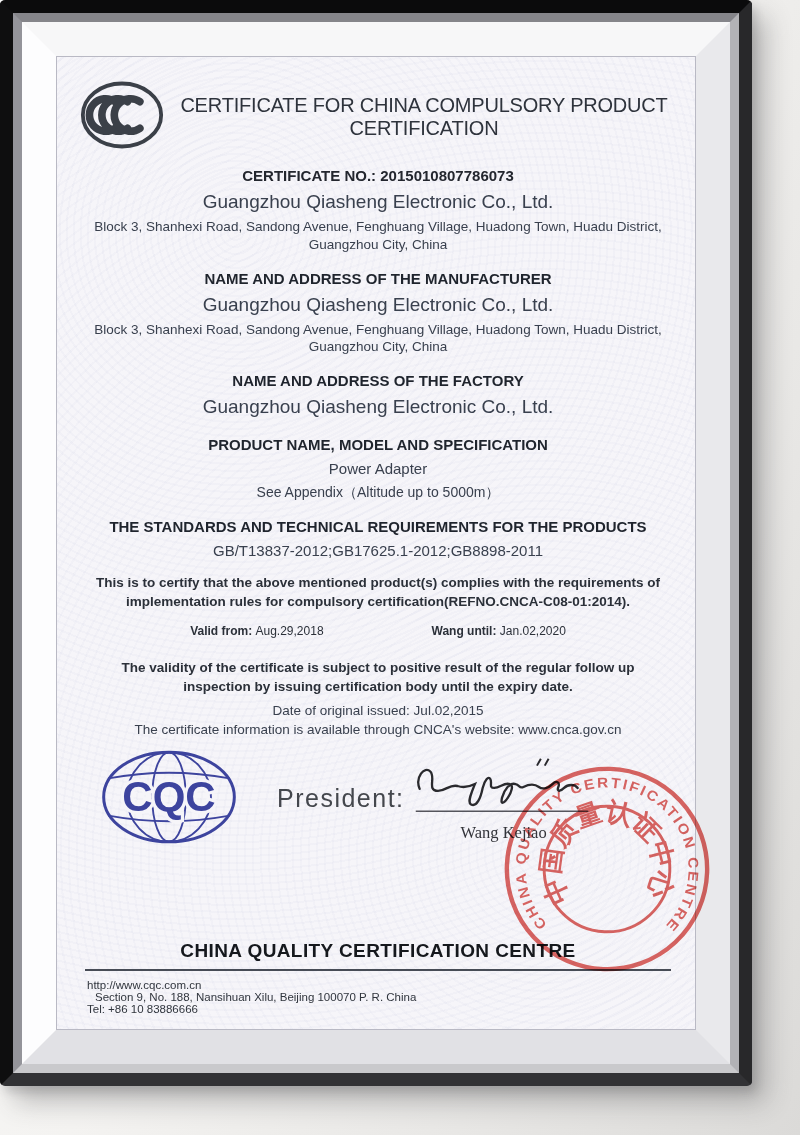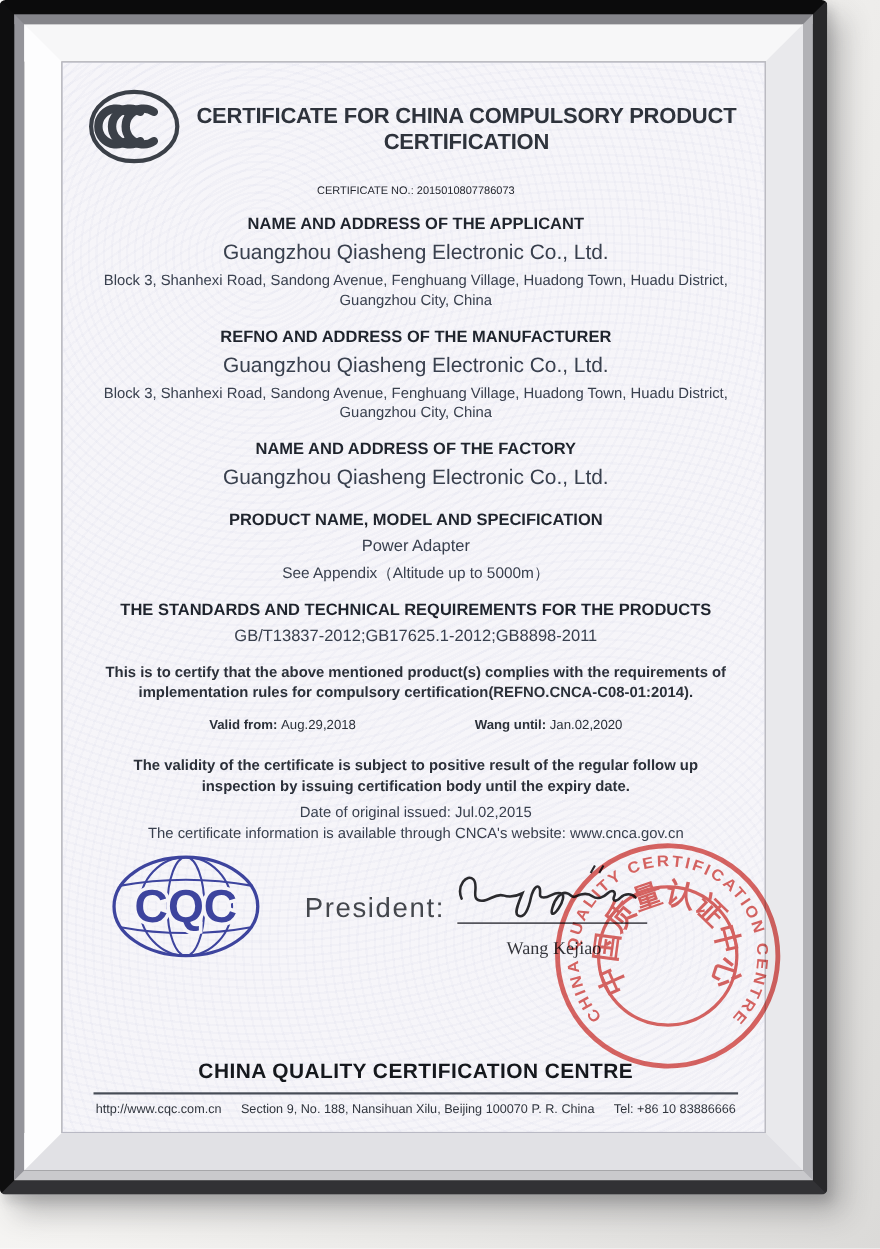--- a/index.html
+++ b/index.html
@@ -32,23 +32,23 @@
   }
   .content{
     position:relative;height:100%;box-sizing:border-box;
     display:flex;flex-direction:column;text-align:center;
     padding:18px 12px 12px 16px;color:#39404e;
   }
   .header{display:flex;align-items:center;margin:4px 4px 0 6px;text-align:left;}
   .ccc-logo{flex:0 0 auto;}
   .doc-title{
     flex:1;text-align:center;font-size:20px;letter-spacing:-.2px;color:#2e333c;
-    font-weight:700;padding:0 2px 0 6px;
+    font-weight:400;padding:0 2px 0 6px;
   }
-  .certno{margin-top:12px;font-size:10px;font-weight:normal;color:#23262e;}
+  .certno{margin-top:12px;font-size:15px;font-weight:bold;color:#23262e;}
   .sec-heading{margin-top:16px;font-size:15px;font-weight:bold;color:#1f242d;}
   .sec-name{margin-top:7px;font-size:19px;}
   .sec-address{margin-top:5px;font-size:13.5px;line-height:1.32;max-width:600px;align-self:center;}
   .mini{font-size:14px;}
   .certify{
     margin-top:14px;font-size:13.5px;font-weight:bold;line-height:1.45;
     max-width:592px;align-self:center;color:#2b3039;
   }
   .valid-row{margin-top:12px;display:flex;justify-content:center;gap:108px;font-size:12px;color:#2b3039;}
   .valid-row b{font-weight:bold;}
@@ -62,21 +62,21 @@
   .cqc-logo{margin-left:26px;flex:0 0 auto;}
   .president{margin-left:38px;font-size:25px;color:#44474d;letter-spacing:1.5px;font-weight:400;}
   .sig-block{margin-left:6px;width:186px;}
   .sig-name{font-family:"Liberation Serif",serif;font-size:16.5px;color:#33343a;text-align:center;margin-top:1px;}
   .seal{position:absolute;left:442px;top:704px;width:216px;height:216px;z-index:5;opacity:.92;mix-blend-mode:multiply;transform:rotate(2deg);}
   .bottom{margin-top:auto;}
   .centre-heading{font-size:19px;font-weight:bold;letter-spacing:.4px;color:#15181d;}
   .rule{height:2px;background:#474c56;margin:7px 12px 0 12px;}
   .footer-row{
     display:flex;justify-content:space-between;align-items:baseline;
-    margin:8px 14px 2px 14px;font-size:11.5px;color:#30353d;
+    margin:8px 14px 2px 14px;font-size:11.5px;color:#30353d;flex-direction:column;
   }
   .footer-row .mid{flex:1;text-align:center;padding:0 8px;}
 </style>
 </head>
 <body>
 
 <div class="frame">
  <div class="bevel-outer">
   <div class="bevel-inner">
    <div class="paper">
@@ -89,25 +89,24 @@
             <path d="M 37.7 50.9 A 17 17 0 1 1 37.7 23.1" fill="none" stroke="#3b4048" stroke-width="8" stroke-linecap="round"></path>
             <path d="M 50.7 50.9 A 17 17 0 1 1 50.7 23.1" fill="none" stroke="#3b4048" stroke-width="8" stroke-linecap="round"></path>
             <path d="M 63.7 50.9 A 17 17 0 1 1 63.7 23.1" fill="none" stroke="#3b4048" stroke-width="8" stroke-linecap="round"></path>
           </svg>
         </span>
         <div class="doc-title">CERTIFICATE FOR CHINA COMPULSORY PRODUCT CERTIFICATION</div>
       </div>
 
       <div class="certno">CERTIFICATE NO.: 2015010807786073</div>
 
-      <div class="sec-heading">NAME AND ADDRESS OF THE APPLICANT</div>
       <div class="sec-name">Guangzhou Qiasheng Electronic Co., Ltd.</div>
       <div class="sec-address">Block 3, Shanhexi Road, Sandong Avenue, Fenghuang Village, Huadong Town, Huadu District, Guangzhou City, China</div>
 
-      <div class="sec-heading">REFNO AND ADDRESS OF THE MANUFACTURER</div>
+      <div class="sec-heading">NAME AND ADDRESS OF THE MANUFACTURER</div>
       <div class="sec-name">Guangzhou Qiasheng Electronic Co., Ltd.</div>
       <div class="sec-address">Block 3, Shanhexi Road, Sandong Avenue, Fenghuang Village, Huadong Town, Huadu District, Guangzhou City, China</div>
 
       <div class="sec-heading">NAME AND ADDRESS OF THE FACTORY</div>
       <div class="sec-name">Guangzhou Qiasheng Electronic Co., Ltd.</div>
 
       <div class="sec-heading" style="margin-top:18px;">PRODUCT NAME, MODEL AND SPECIFICATION</div>
       <div class="sec-name" style="font-size:15px;">Power Adapter</div>
       <div class="sec-address mini" style="margin-top:6px;">See Appendix（Altitude up to 5000m）</div>
 

